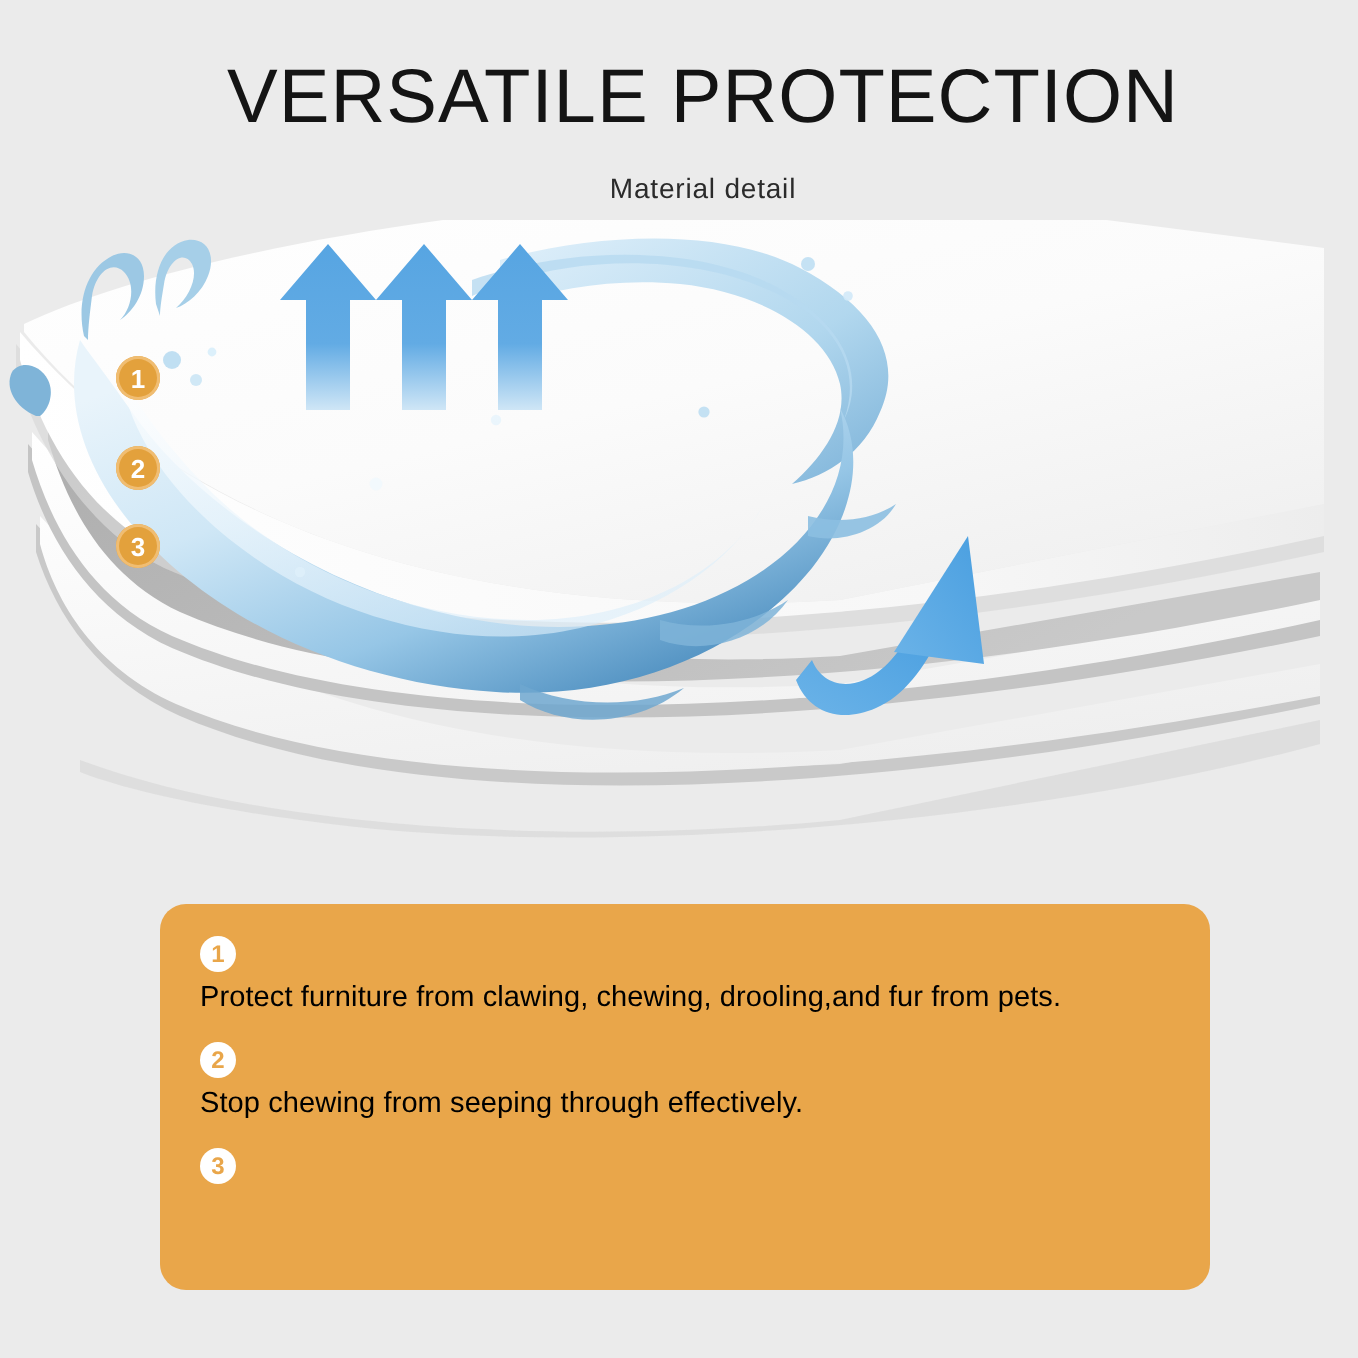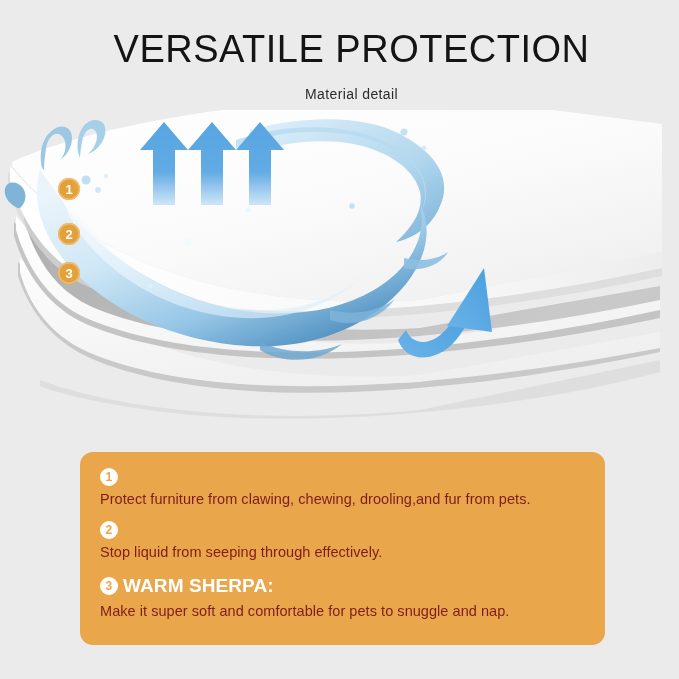--- a/index.html
+++ b/index.html
@@ -55,21 +55,21 @@
     color:#ffffff; font-size:19px; font-weight:700;
     letter-spacing:0.1px; line-height:1.25;
   }
   .num-badge {
     flex:0 0 auto; width:18px; height:18px; border-radius:50%;
     background:#ffffff; color:#e9a64a;
     font-size:12px; font-weight:700; line-height:1;
     display:flex; align-items:center; justify-content:center;
   }
   .legend-desc {
-    color:#7f1d1d; font-size:14.5px; font-weight:400;
+    color:#000000; font-size:14.5px; font-weight:400;
     line-height:1.45; padding-top:3px; padding-bottom:8px;
     letter-spacing:0.05px;
   }
 </style>
 </head>
 <body>
 
 <div id="root">
 
   <div class="header">
@@ -211,26 +211,24 @@
       <div class="legend-head">
         <span class="num-badge">1</span>
       </div>
       <div class="legend-desc">Protect furniture from clawing, chewing, drooling,and fur from pets.</div>
     </div>
 
     <div class="legend-row">
       <div class="legend-head">
         <span class="num-badge">2</span>
       </div>
-      <div class="legend-desc">Stop liquid from seeping through effectively.</div>
+      <div class="legend-desc">Stop chewing from seeping through effectively.</div>
     </div>
 
     <div class="legend-row">
       <div class="legend-head">
         <span class="num-badge">3</span>
-        <span>WARM SHERPA:</span>
       </div>
-      <div class="legend-desc">Make it super soft and comfortable  for pets to snuggle and nap.</div>
     </div>
 
   </div>
 
 </div>
 
 </body></html>

